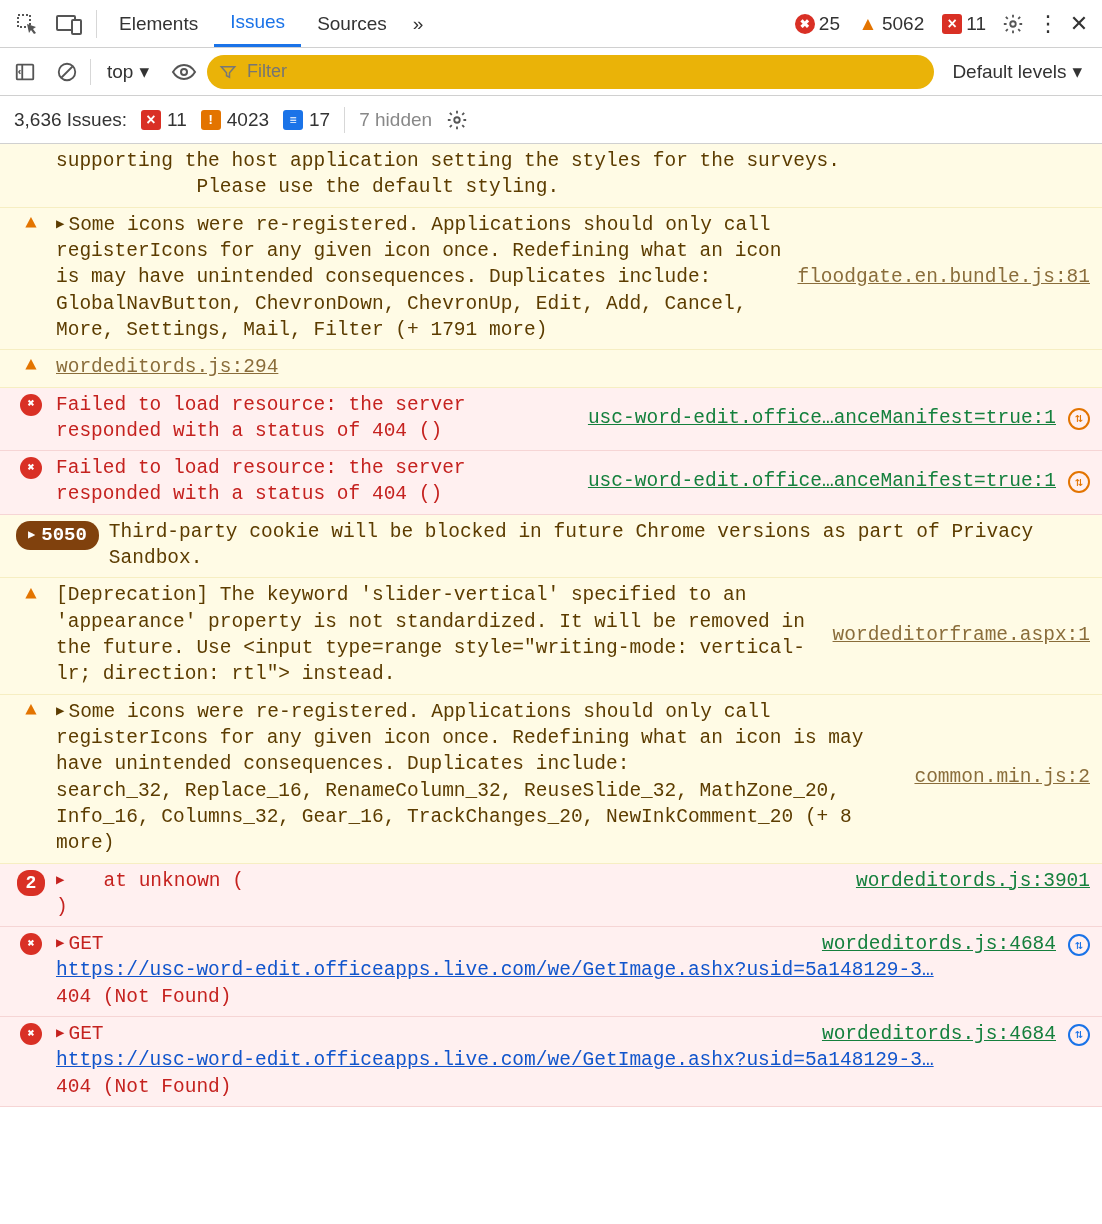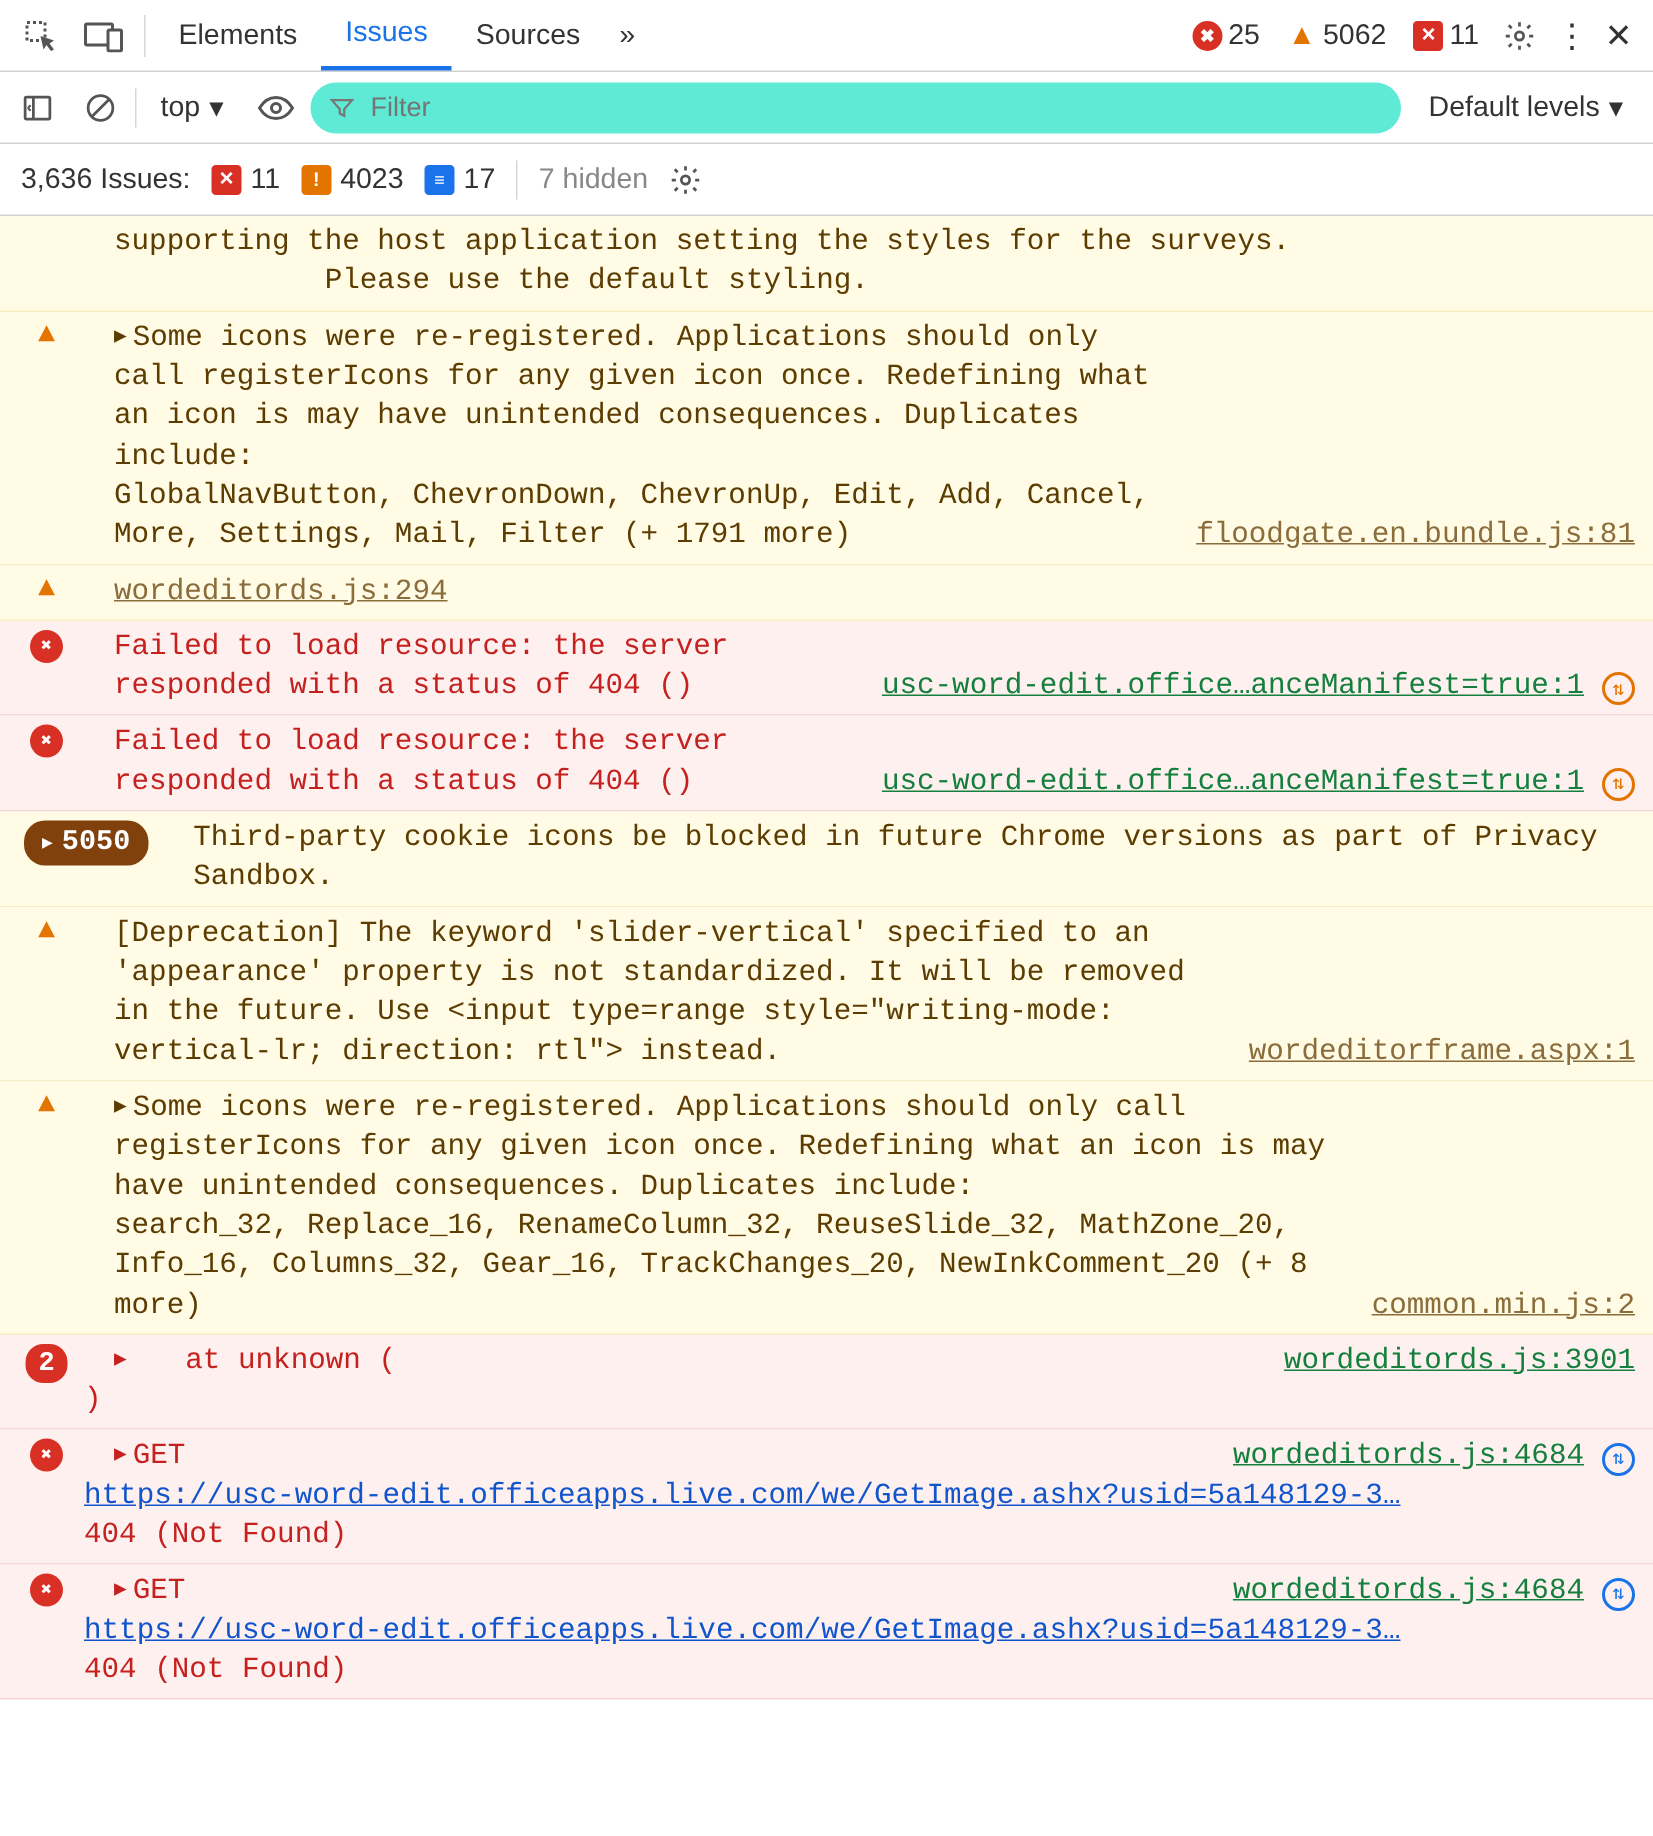--- a/index.html
+++ b/index.html
@@ -57,21 +57,21 @@
   padding:0 6px;
   border-bottom:1px solid #d0d0d0;
   font-size:19px;
   gap:4px;
 }
 .filterbar .ic { width:38px; display:flex; align-items:center; justify-content:center; cursor:pointer; height:100%; }
 .filterbar .context {
   padding:0 12px; display:flex; align-items:center; gap:6px; cursor:pointer;justify-content:center;
 }
 .filterbar input.filter {
-  flex:1; height:34px; border:none; background:#5eead4; border-radius:17px;
+  flex:1; height:34px; border:none; background:#eab308; border-radius:17px;
   padding:0 16px 0 40px; font-size:18px; color:#333;
 }
 .filter-wrap { position:relative; flex:1; display:flex; }
 .filter-wrap .funnel { position:absolute; left:12px; top:50%; transform:translateY(-50%); }
 .levels { padding:0 14px; cursor:pointer; display:flex; align-items:center; gap:6px; font-size:19px; }
 
 
 .issuesbar {
   display:flex; align-items:center; height:48px; padding:0 14px; gap:14px;
   border-bottom:1px solid #d0d0d0; font-size:19px;
@@ -86,21 +86,21 @@
   font-family: Menlo, Consolas, "Courier New", monospace;
   font-size:19.5px; line-height:1.35;
 }
 .msg.warn { background:#fffbe5; color:#5c3c00; border-bottom-color:#f6eec2; }
 .msg.err  { background:#fff0f0; color:#c5221f; border-bottom-color:#f6d5d5; }
 .msg .gutter { width:30px; flex:0 0 30px; display:flex; justify-content:center; padding-top:2px; position:relative; }
 .msg .gutter .badge.err { width:22px; height:22px; }
 .msg .gutter .pill { background:#d93025; color:#fff; border-radius:12px; padding:1px 9px; font-weight:bold; font-size:18px; min-width:22px; text-align:center; }
 .msg .gutter .bigpill { background:#80410d; color:#fff; border-radius:14px; padding:2px 12px; font-weight:bold; font-size:19px; display:flex; align-items:center; gap:6px; }
 .msg .body { flex:1; min-width:0; }
-.msg .body .row1 { display:flex; align-items:flex-end; gap:12px;margin-left:20px; }
+.msg .body .row1 { display:flex; align-items:center; gap:12px; }
 .msg .body .text { flex:1; white-space:pre-wrap; word-break:break-word; }
 .msg .body .src { color:#15803d; text-decoration:underline; white-space:nowrap; cursor:pointer; }
 .msg.warn .body .src { color:#8a6d3b; }
 .msg .disclosure { color:inherit; margin-right:4px; cursor:pointer; font-size:14px; display:inline-block; transform:translateY(-2px); }
 .msg a.lnk { color:#1155cc; text-decoration:underline; word-break:break-all; }
 .circ { width:22px; height:22px; border:2px solid #e37400; border-radius:50%; display:inline-flex; align-items:center; justify-content:center; color:#e37400; font-size:14px; flex:0 0 22px; margin-top:2px; cursor:pointer; }
 .circ.blue { border-color:#1a73e8; color:#1a73e8; }
 .circ::before { content:"⇅"; font-size:13px; }
 
 
@@ -269,21 +269,21 @@
           <span class="circ"></span>
         </div>
       </div>
     </div>
     <div class="msg warn">
       <div class="gutter" style="width: auto; flex: 0 0 auto;">
         <div class="bigpill"><span style="font-size:12px">▶</span> 5050</div>
       </div>
       <div class="body">
         <div class="row1">
-          <div class="text">Third-party cookie icons be blocked in future Chrome versions as part of Privacy Sandbox.</div>
+          <div class="text">Third-party cookie will be blocked in future Chrome versions as part of Privacy Sandbox.</div>
         </div>
       </div>
     </div>
     <div class="msg warn">
       <div class="gutter">
         <span class="badge warn"></span>
       </div>
       <div class="body">
         <div class="row1">
           <div class="text">[Deprecation] The keyword 'slider-vertical' specified to an 'appearance' property is not standardized. It will be removed in the future. Use &lt;input type=range style="writing-mode: vertical-lr; direction: rtl"&gt; instead.</div>

